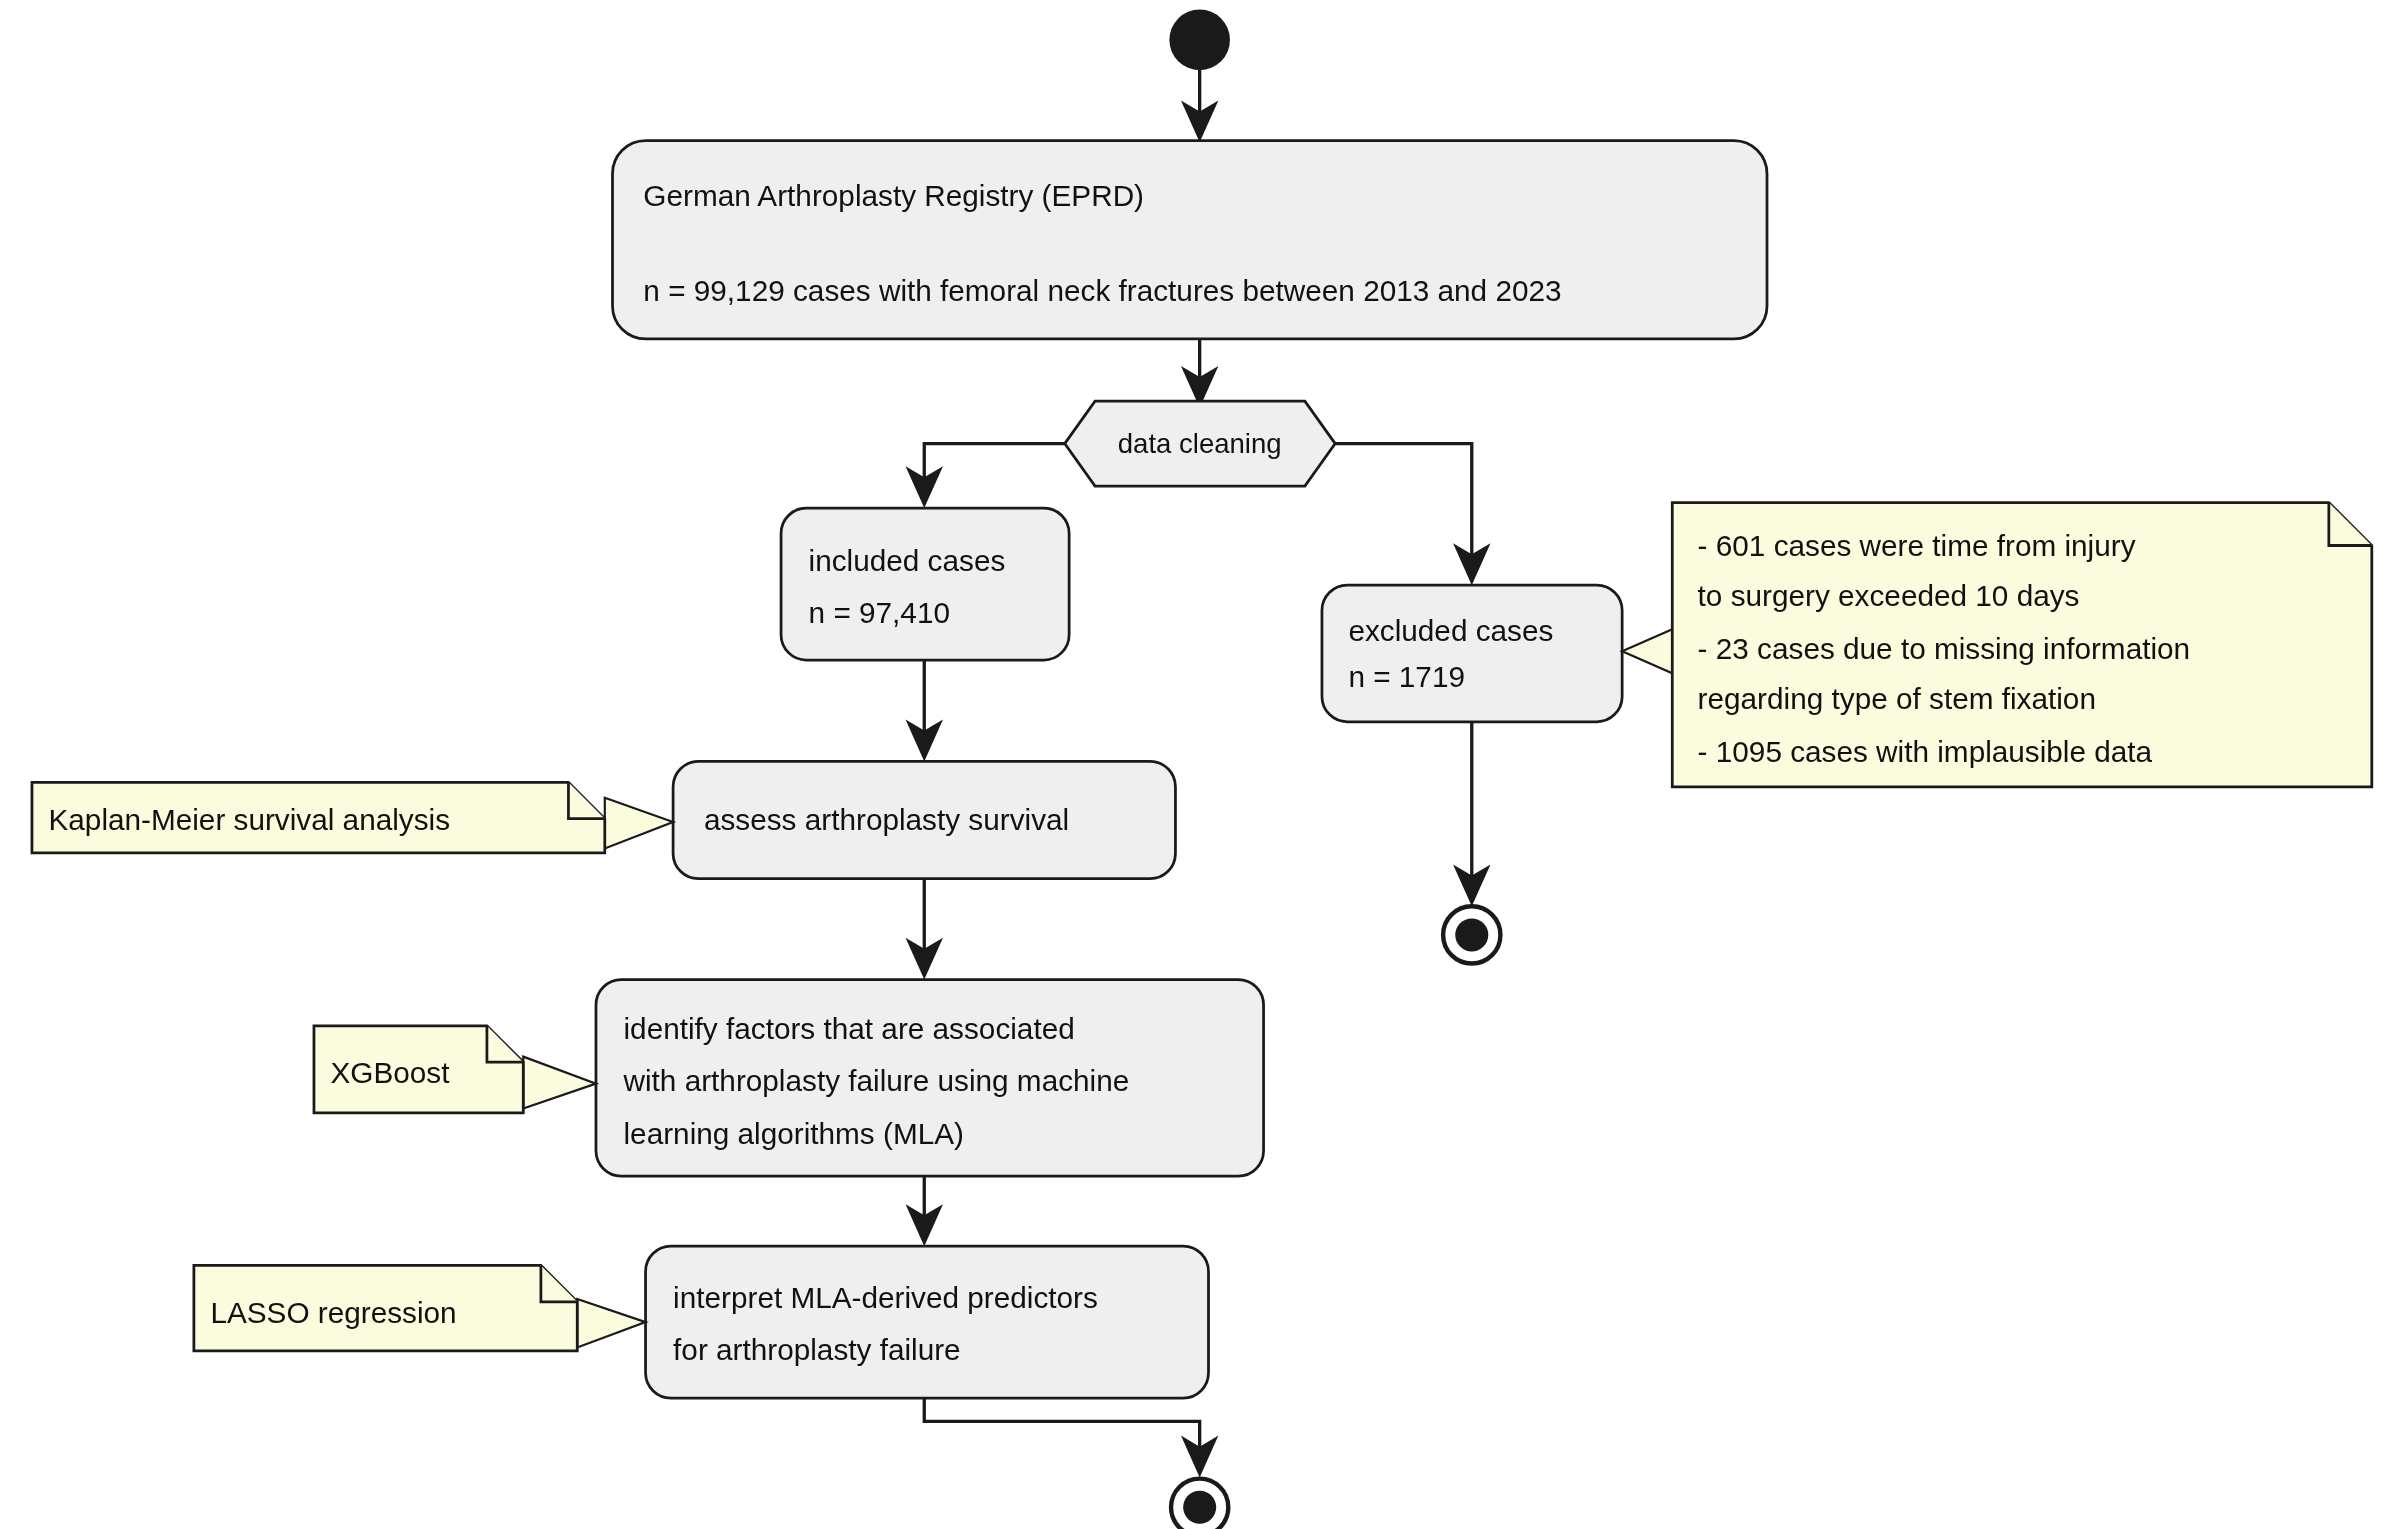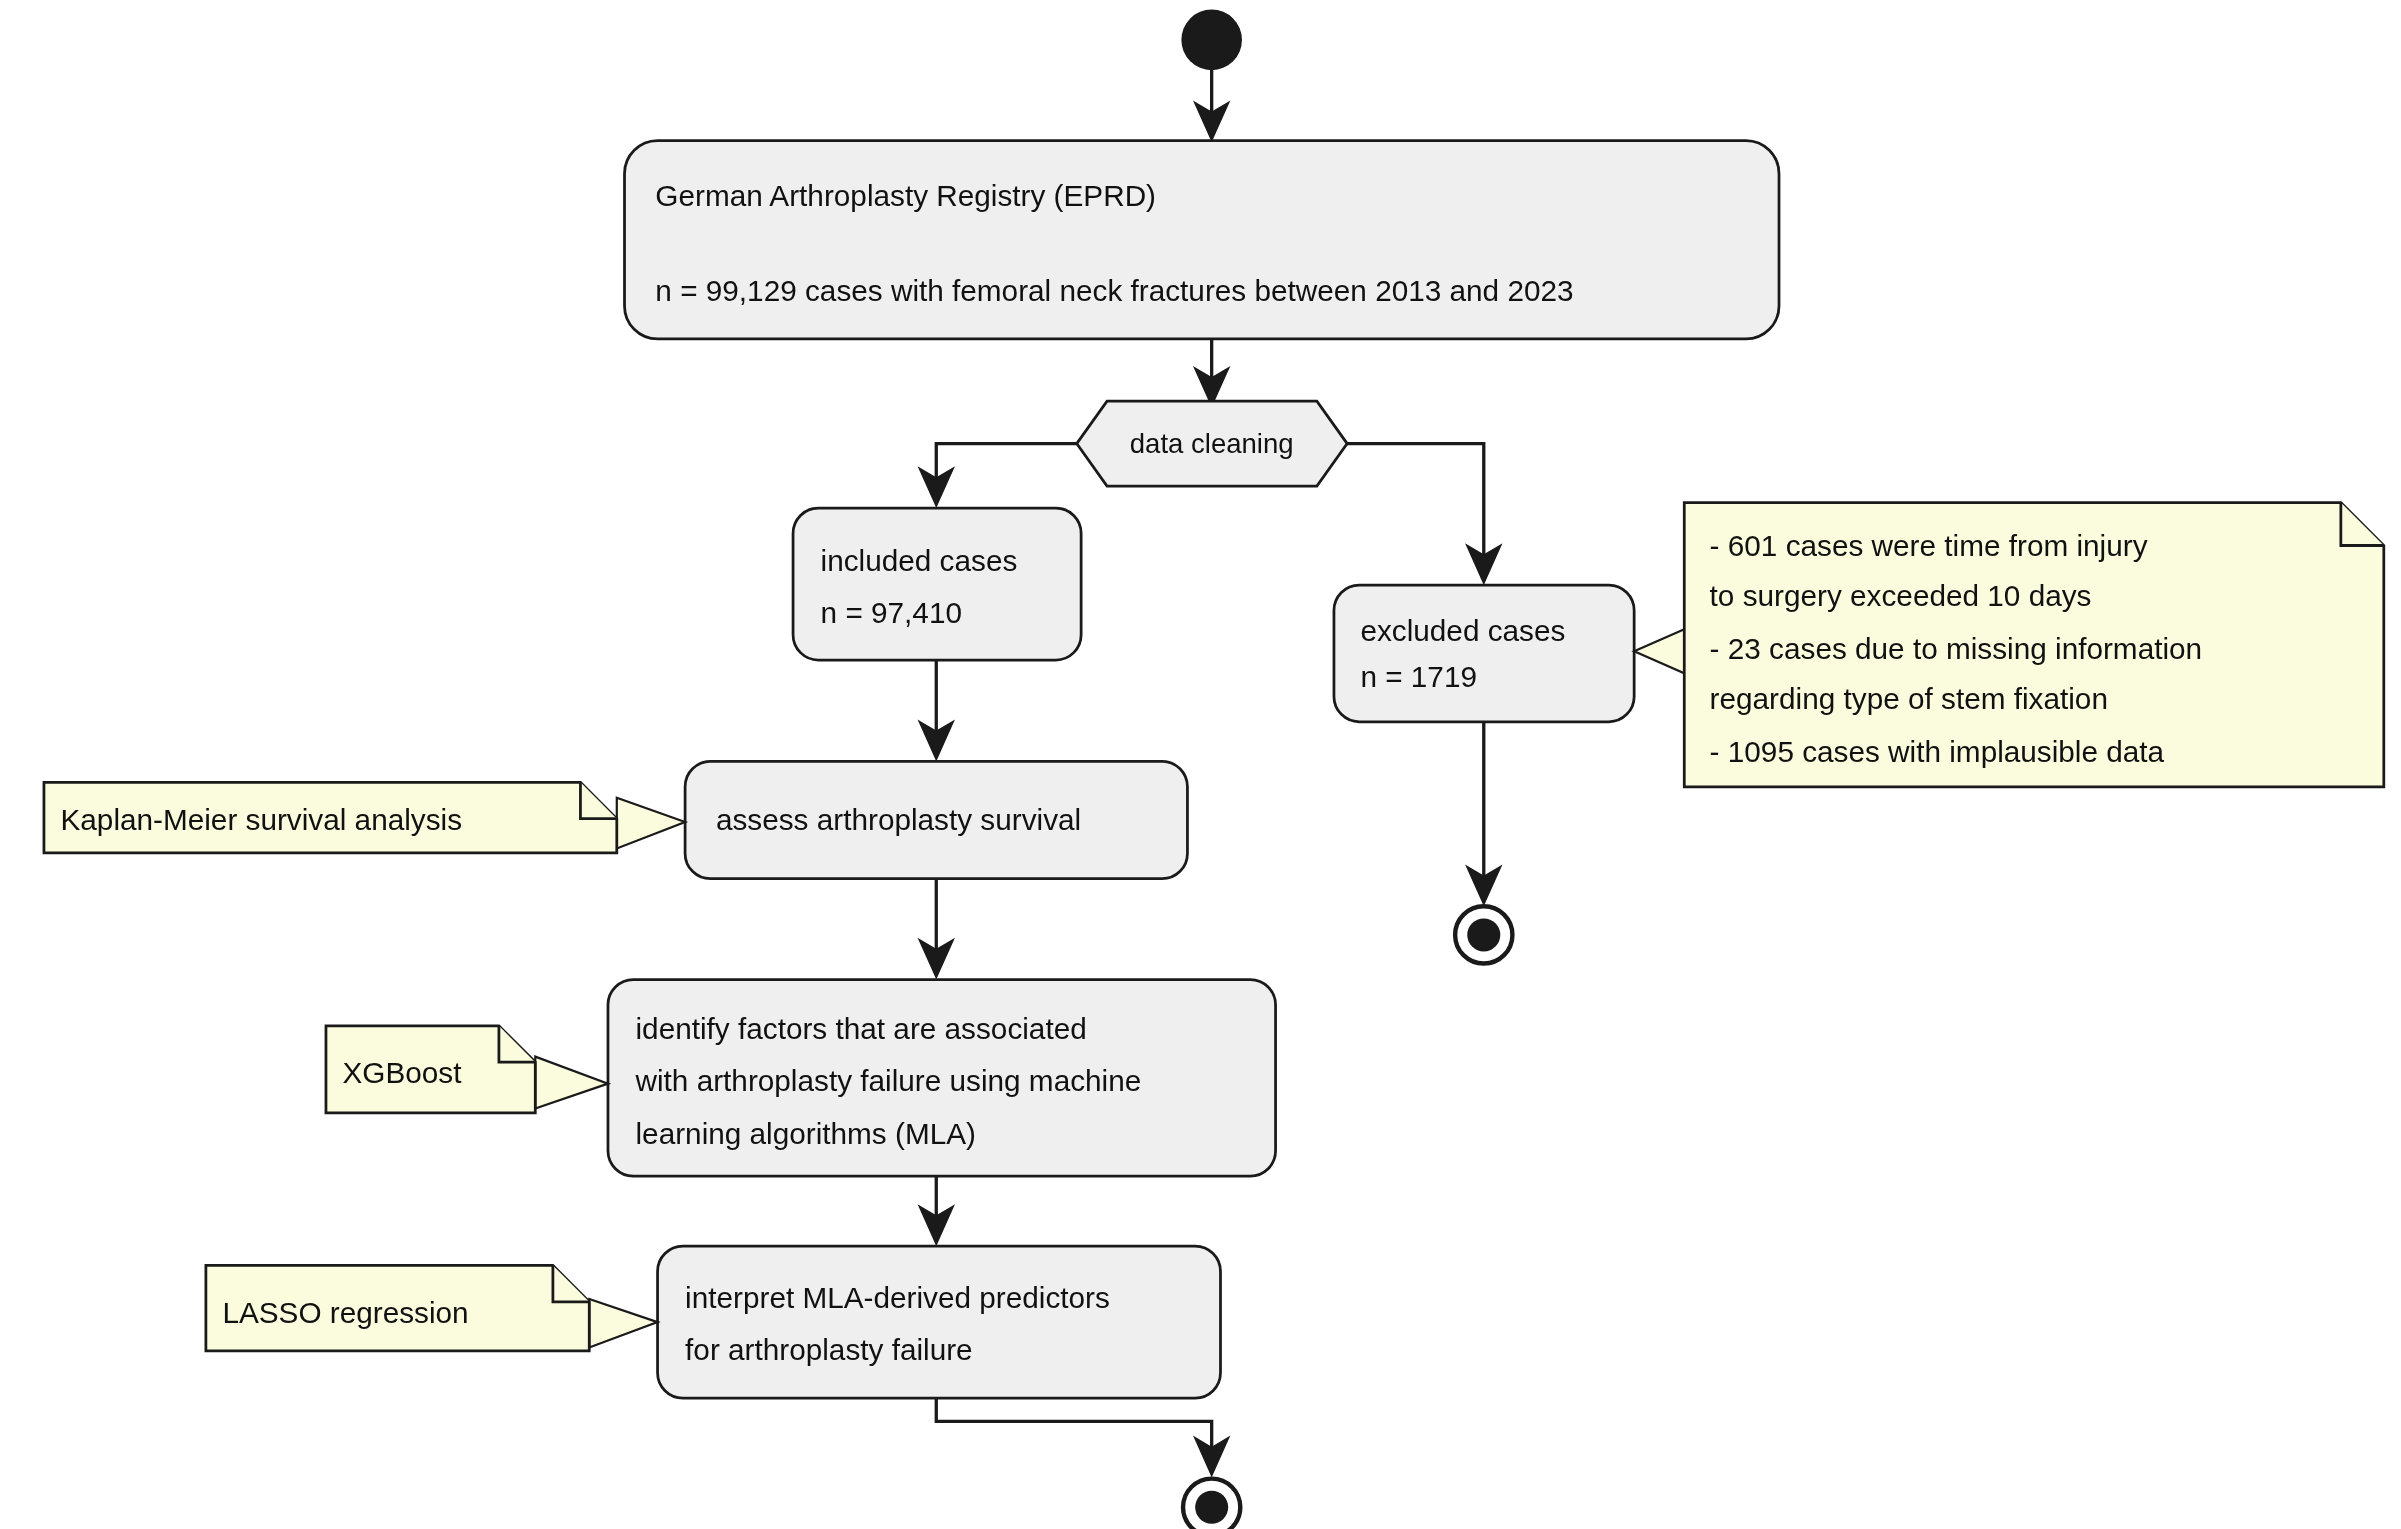--- a/index.html
+++ b/index.html
@@ -10,21 +10,20 @@
   body {
     width: 2401px;
     height: 1530px;
     font-family: "Liberation Sans", sans-serif;
     overflow: hidden;
   }
   #diagram-root {
     position: relative;
     width: 2063px;
     height: 1530px;
-    margin-left: 12px;
   }
   svg#flow {
     display: block;
     width: 2401px;
     height: 1530px;
   }
   .node-shape {
     fill: #efeff0;
     stroke: #1a1a1a;
     stroke-width: 5;

